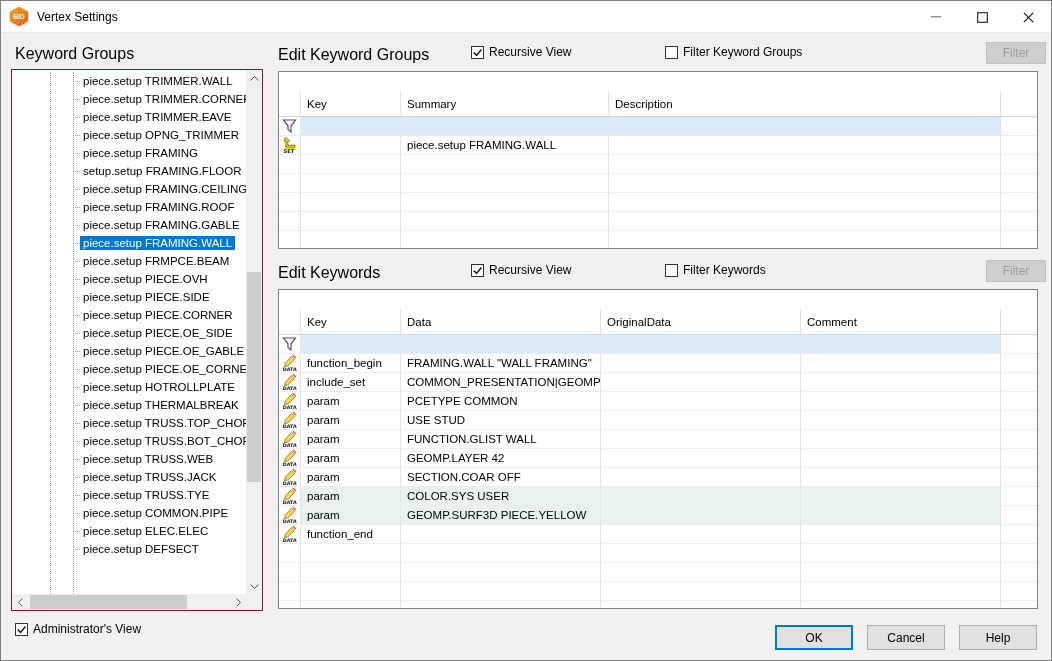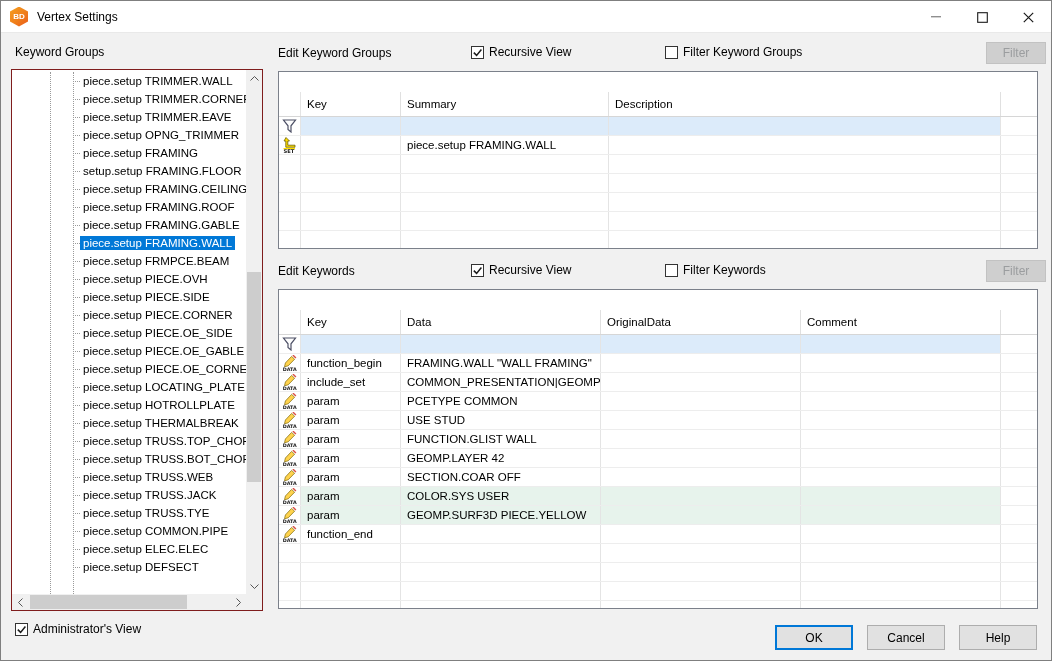--- a/index.html
+++ b/index.html
@@ -16,21 +16,21 @@
   .hexagon { width:20px; height:20px;
              background:linear-gradient(135deg,#f6a221 0%,#ef7d1a 55%,#e9581b 100%);
              clip-path:polygon(50% 0%,95% 25%,95% 75%,50% 100%,5% 75%,5% 25%);
              display:flex; align-items:center; justify-content:center; }
   .hexagon span { color:#fff; font-size:8px; font-weight:bold; }
   .title-text { margin-left:8px; font-size:12px; color:#000; }
   .win-controls { position:absolute; right:0; top:0; height:32px; display:flex; }
   .win-btn { width:46px; height:32px; display:flex; align-items:center; justify-content:center; }
 
   
-  .section-label { position:absolute; font-size:12px; color:#000; white-space:nowrap; }
+  .section-label { position:absolute; font-size:16px; color:#000; white-space:nowrap; }
 
   
   .check-group { position:absolute; display:flex; align-items:center; gap:5px; }
   .checkbox { width:13px; height:13px; background:#fff; border:1px solid #333;
               display:flex; align-items:center; justify-content:center; flex:0 0 auto; }
 
   
   .btn { position:absolute; display:flex; align-items:center; justify-content:center;
          font-size:12px; background:#e1e1e1; border:1px solid #adadad; }
   .btn-filter { width:60px; height:22px; background:#cfcfcf; border:1px solid #c2c2c2; color:#9b9d9f; }
@@ -160,23 +160,20 @@
         <div class="tree-row">
           <span class="tree-label">piece.setup PIECE.OE_SIDE</span>
         </div>
         <div class="tree-row">
           <span class="tree-label">piece.setup PIECE.OE_GABLE</span>
         </div>
         <div class="tree-row">
           <span class="tree-label">piece.setup PIECE.OE_CORNER</span>
         </div>
         <div class="tree-row">
-          <span class="tree-label">piece.setup LOCATING_PLATE</span>
-        </div>
-        <div class="tree-row">
           <span class="tree-label">piece.setup HOTROLLPLATE</span>
         </div>
         <div class="tree-row">
           <span class="tree-label">piece.setup THERMALBREAK</span>
         </div>
         <div class="tree-row">
           <span class="tree-label">piece.setup TRUSS.TOP_CHORD</span>
         </div>
         <div class="tree-row">
           <span class="tree-label">piece.setup TRUSS.BOT_CHORD</span>

